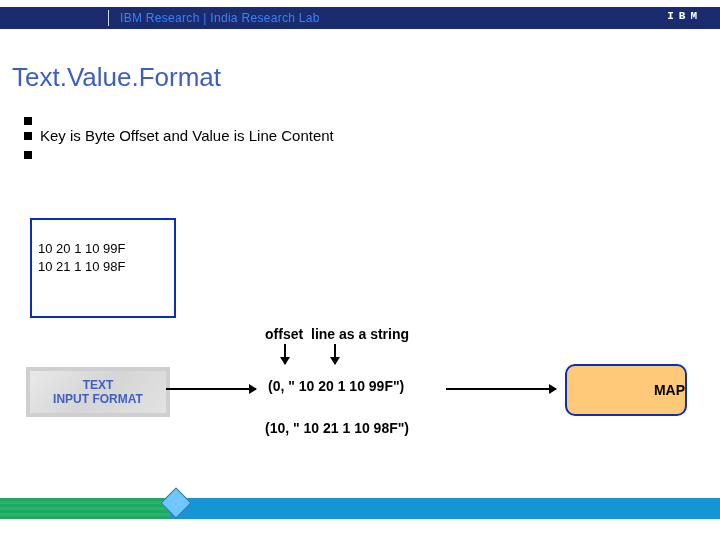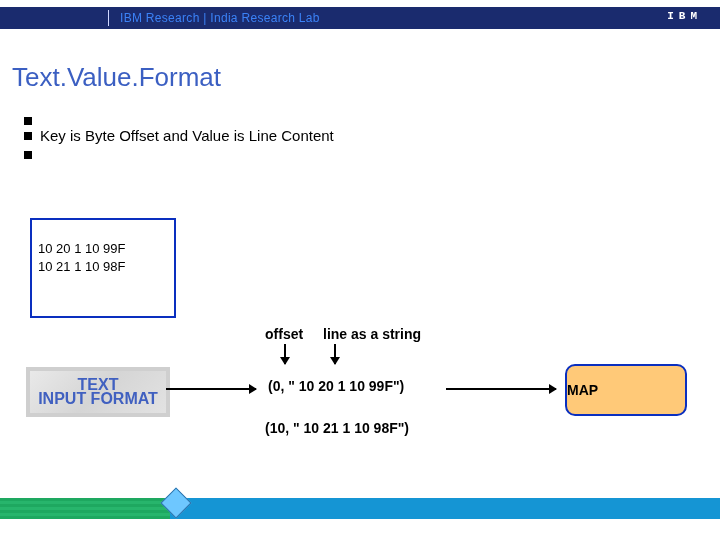--- a/index.html
+++ b/index.html
@@ -8,27 +8,27 @@
   .header-text{position:absolute;left:120px;top:4px;color:#3b82f6;font-size:12px;letter-spacing:.3px}
   .ibm-logo{position:absolute;right:18px;top:3px;color:#fff;font-weight:bold;font-size:11px;letter-spacing:5px;font-family:"Courier New",monospace}
   .title{position:absolute;left:12px;top:62px;color:#3b5fc2;font-size:26px}
   .bullets{position:absolute;left:24px;top:112px}
   .bullets .row{display:flex;align-items:flex-start;margin-bottom:2px}
   .bullets .sq{width:8px;height:8px;background:#000;margin-top:5px;margin-right:8px;flex-shrink:0}
   .bullets .txt{font-size:15px;color:#000}
   .raw-box{position:absolute;left:30px;top:218px;width:130px;height:56px;border:2px solid #0a2fbf;background:#fff;padding:20px 6px;font-size:13px;color:#000;line-height:18px;white-space:pre}
   .labels{position:absolute;left:265px;top:326px;font-size:14px;color:#000;font-weight:bold}
   .label-offset{display:inline-block}
-  .label-line{display:inline-block;margin-left:16px}
+  .label-line{display:inline-block;margin-left:4px}
   .arrow-down{position:absolute;width:2px;height:20px;background:#000}
   .arrow-down::after{content:"";position:absolute;left:-4px;bottom:-1px;border-left:5px solid transparent;border-right:5px solid transparent;border-top:8px solid #000}
-  .tif-box{position:absolute;left:26px;top:367px;width:136px;height:42px;display:flex;align-items:center;justify-content:center;color:#4060c0;font-weight:bold;font-size:16px;line-height:14px;text-align:center;
+  .tif-box{position:absolute;left:26px;top:367px;width:136px;height:42px;display:flex;align-items:center;justify-content:center;color:#4060c0;font-weight:bold;font-size:12px;line-height:14px;text-align:center;
     border:4px solid #cfcfcf;background:linear-gradient(135deg,#e9e9e9 0%,#d5d5d5 50%,#e2e2e2 100%)}
   .tuple{position:absolute;color:#000;font-size:14px;font-weight:bold}
-  .map-box{position:absolute;left:565px;top:364px;width:118px;height:48px;background:#ffc978;border:2px solid #0a2fbf;border-radius:10px;display:flex;align-items:center;justify-content:flex-start;font-weight:bold;font-size:14px}
+  .map-box{position:absolute;left:565px;top:364px;width:118px;height:48px;background:#ffc978;border:2px solid #0a2fbf;border-radius:10px;display:flex;align-items:center;justify-content:flex-end;font-weight:bold;font-size:14px}
   .h-arrow{position:absolute;height:2px;background:#000}
   .h-arrow::after{content:"";position:absolute;right:-1px;top:-4px;border-top:5px solid transparent;border-bottom:5px solid transparent;border-left:8px solid #000}
   .footer-band{position:absolute;left:0;top:498px;width:720px;height:21px;background:linear-gradient(90deg,#1ea860 0%,#1ea860 23%,#1595d4 23%,#1595d4 100%)}
   .footer-texture{position:absolute;left:0;top:498px;width:170px;height:21px;background:repeating-linear-gradient(0deg,#1ea860 0 3px,#27b56c 3px 6px)}
   .footer-cube{position:absolute;left:165px;top:492px;width:20px;height:20px;background:#6ec7ff;border:1px solid #2a6fa8;transform:rotate(45deg)}
 </style>
 </head>
 <body>
 
 <div class="header">

